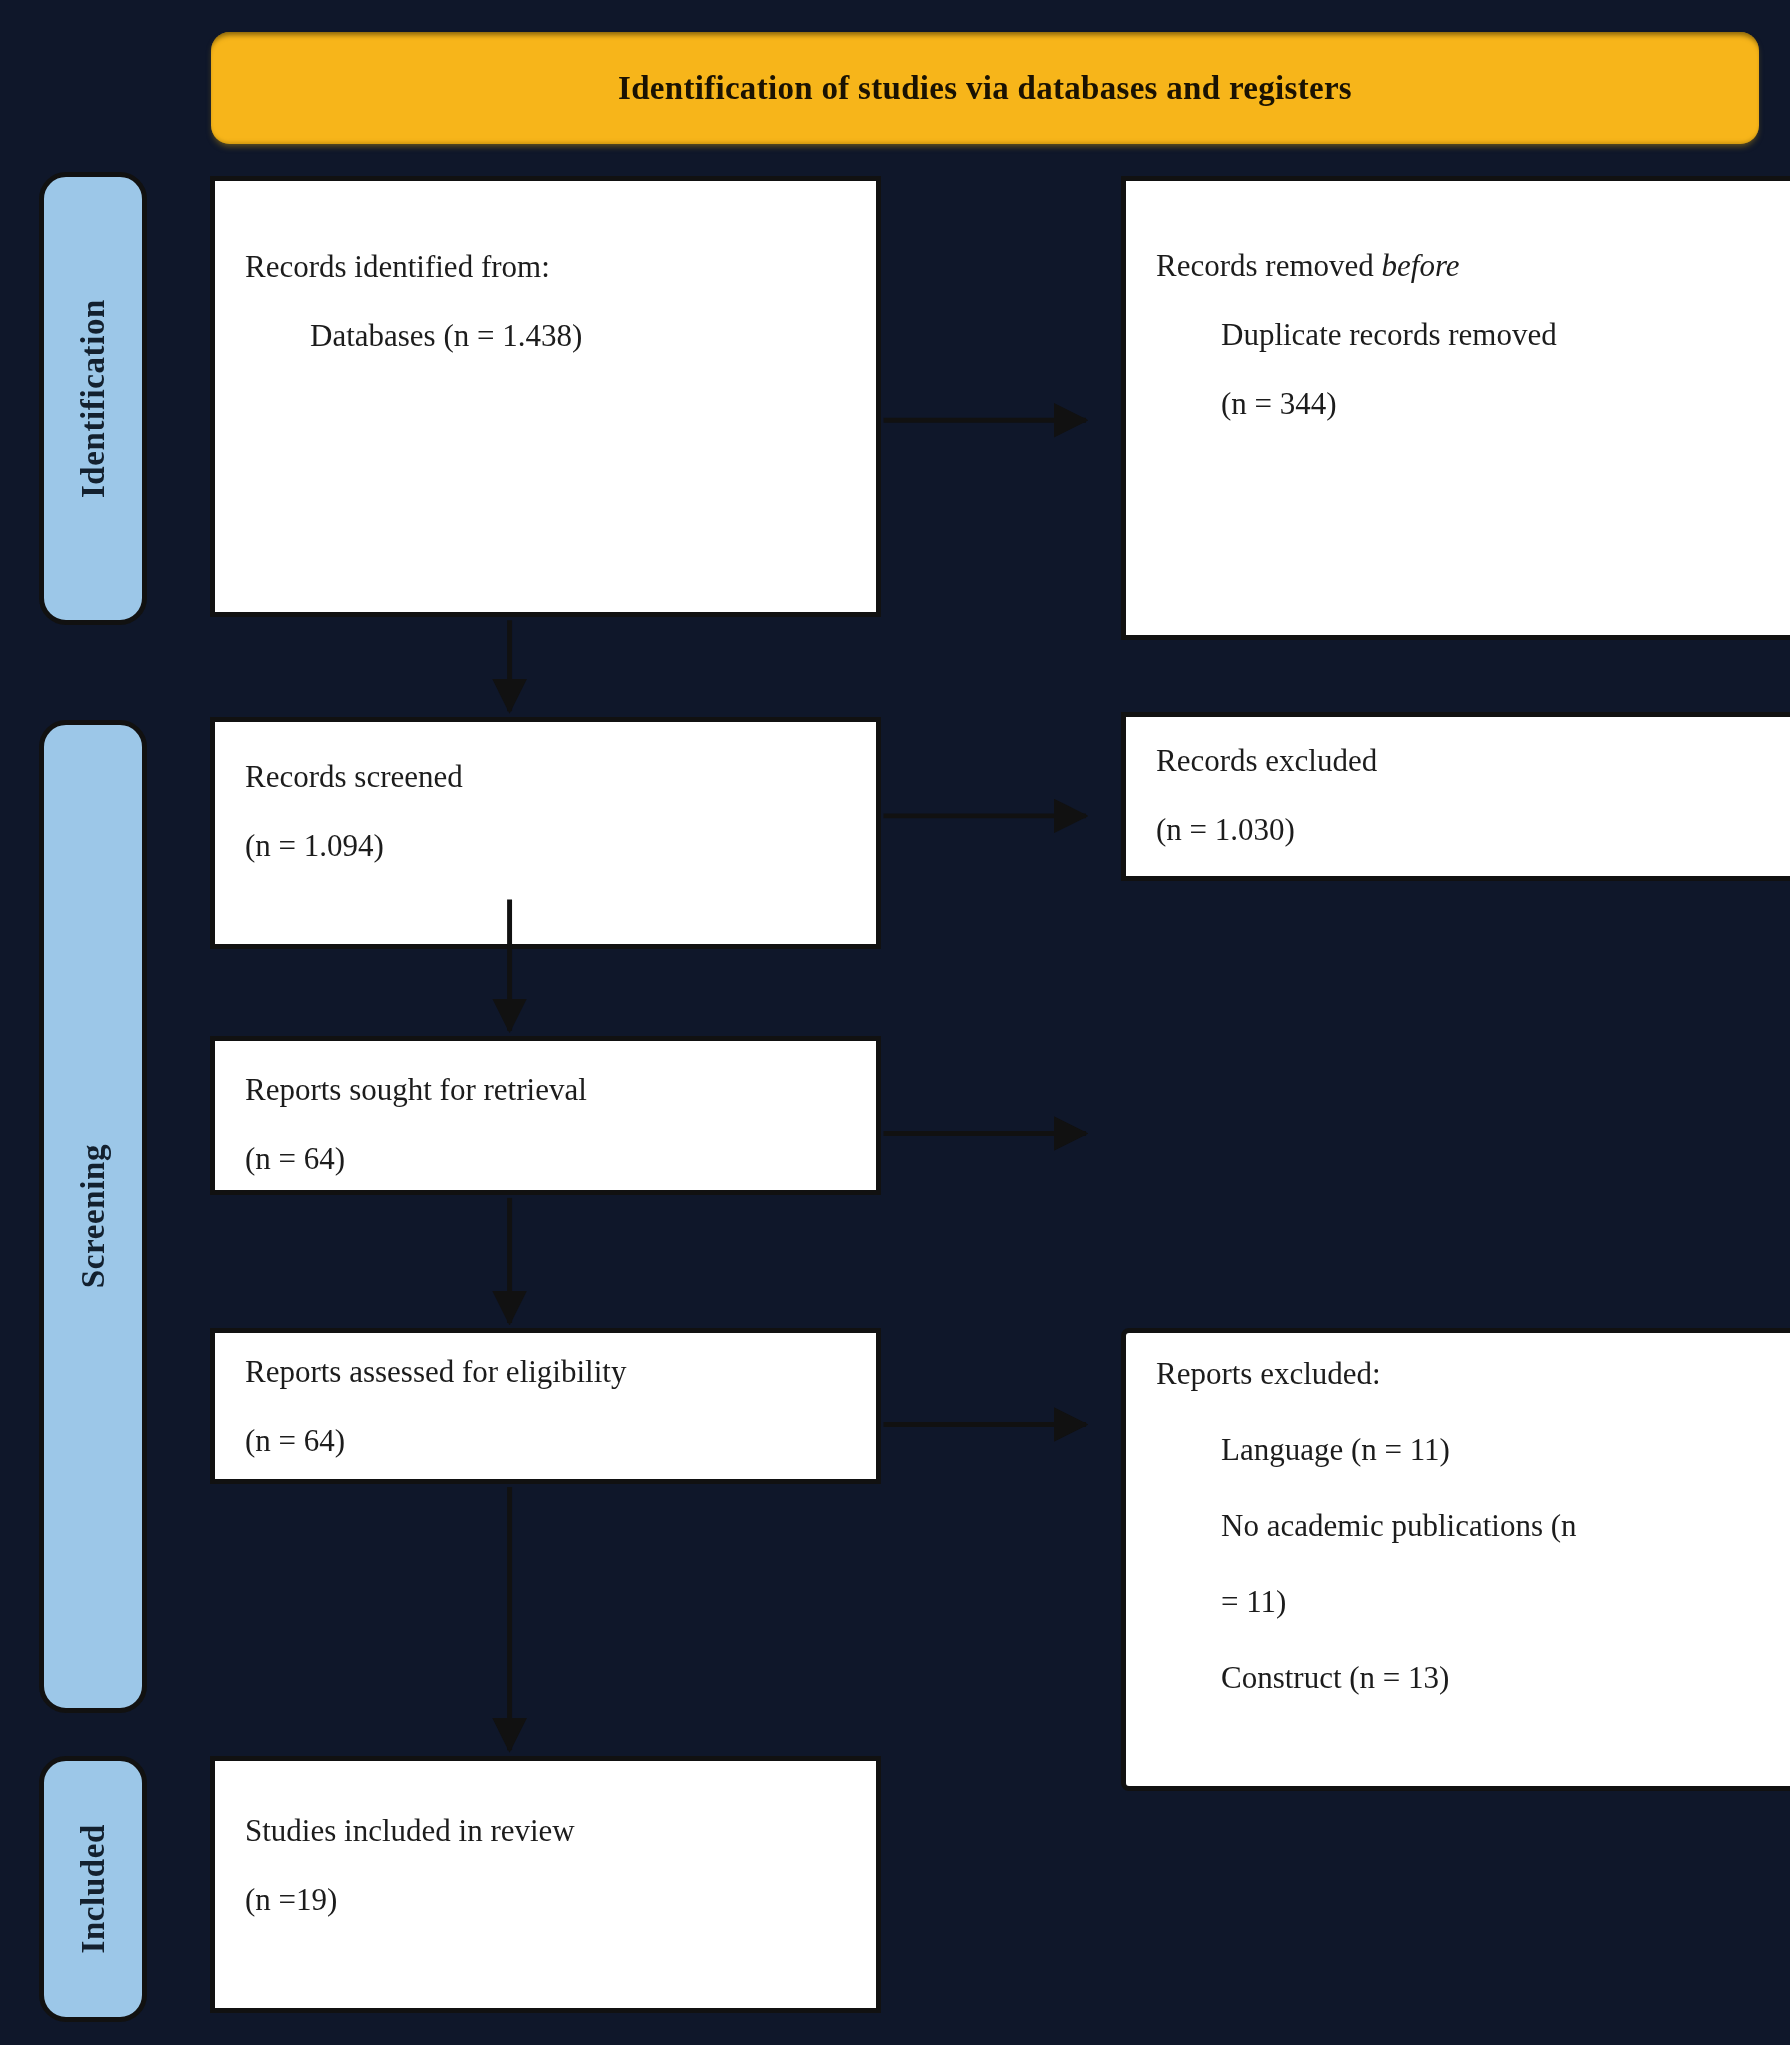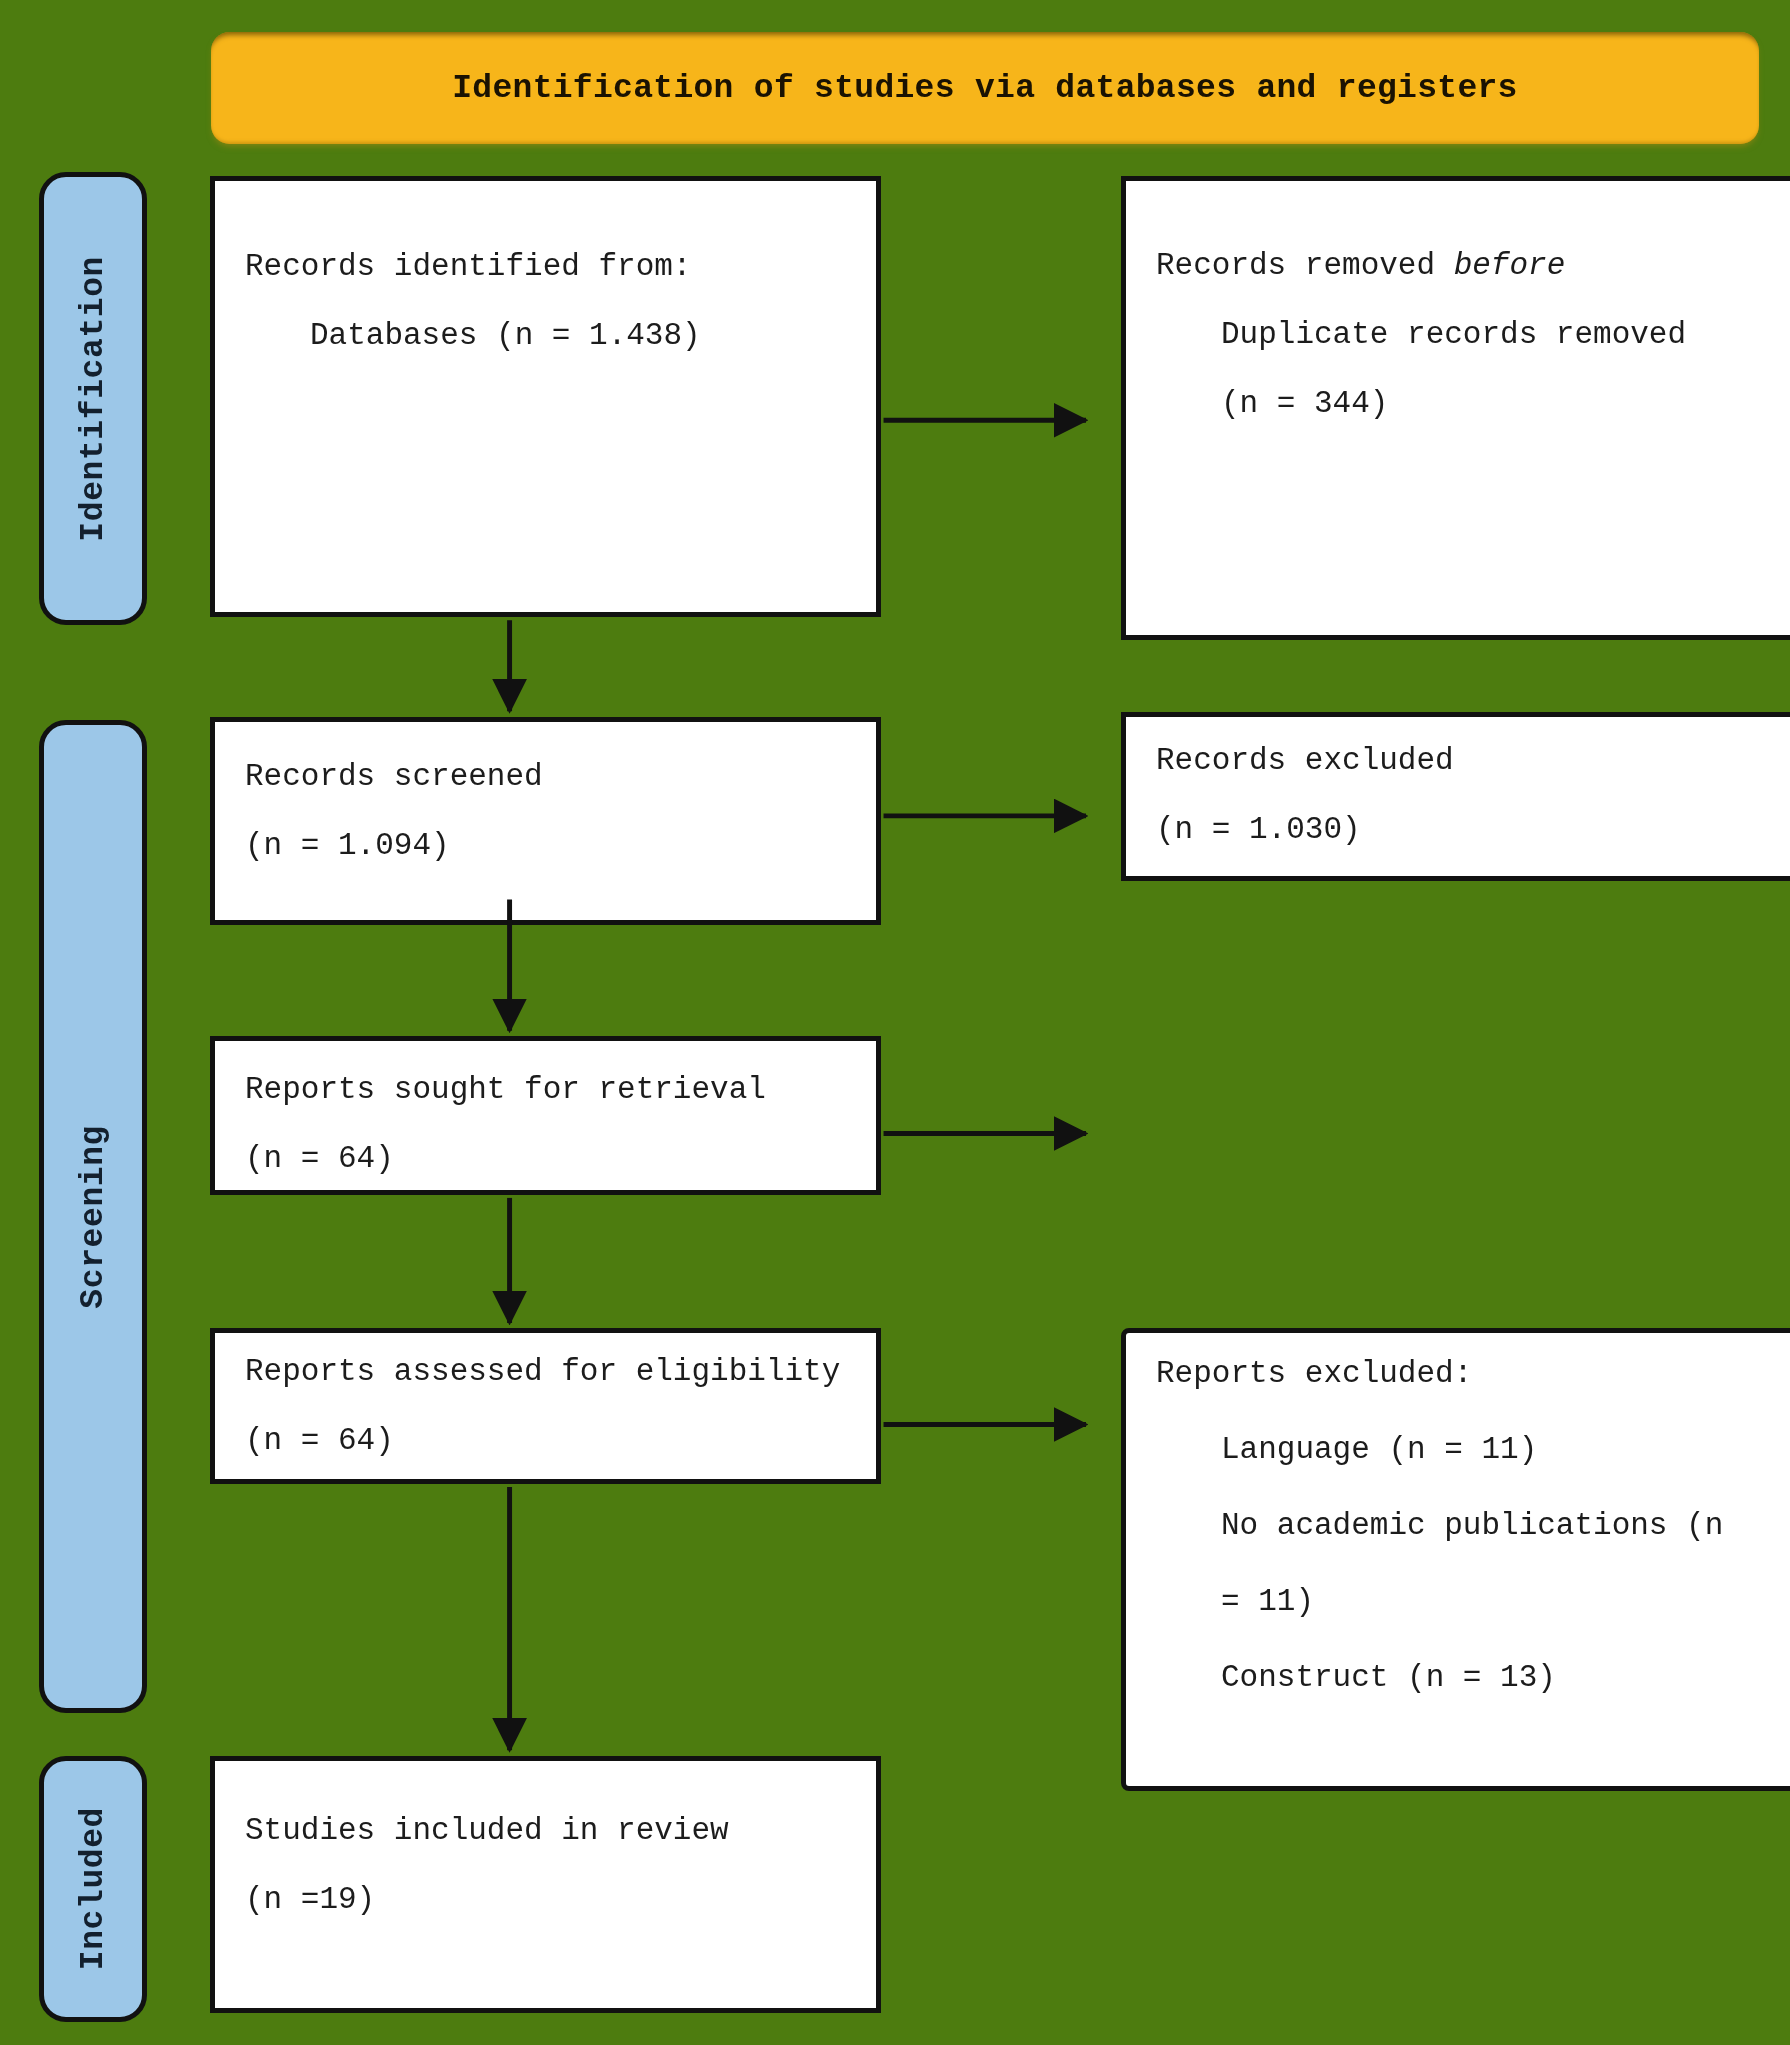--- a/index.html
+++ b/index.html
@@ -1,19 +1,19 @@
 <!DOCTYPE html>
 <html style="--header-bg: #F7B51A; --stage-bg: #9CC7E8; --stage-text: #13202E; --box-border: #111111; --arrow: #111111; --text: #1C1C1C;font-size:10px"><head>
 <meta charset="utf-8">
 <style>
   html,body { margin:0; padding:0; background:#ffffff; }
   .canvas {
     position:relative; width:1790px; height:2046px;
-    background:#4d7c0f; overflow:hidden;
-    font-family:Liberation Mono, monospace;
+    background:#0f172a; overflow:hidden;
+    font-family:Liberation Serif, serif;
     color:var(--text, #1c1c1c);
   }
   .header-banner {
     position:absolute; left:211px; top:32px; width:1548px; height:112px;
     background:var(--header-bg, #F7B51A);
     border-radius:18.6px;
     display:flex; align-items:center; justify-content:center;
     box-shadow: inset 0 6.2px 5px -3.1px rgba(80,60,0,0.65),
                 inset 0 -3.7px 3.7px -1.9px rgba(150,110,0,0.45),
                 0 3.7px 6.2px -2.5px rgba(180,140,20,0.55);
@@ -40,21 +40,21 @@
     position:absolute; background:#ffffff;
     border:5px solid var(--box-border, #111111);
     box-sizing:border-box;
     font-size:31px; line-height:69px; color:var(--text, #1c1c1c);
     padding-left:30px; padding-right:10px;
   }
   .col-left  { left:210px;  width:671px; }
   .col-right { left:1092px; width:676px;margin-left:29px; }
   .box-records-identified    { top:176px;  height:441px; padding-top:51px; }
   .box-records-removed       { top:176px;  height:464px; padding-top:50px; }
-  .box-records-screened      { top:717px; height:208px; padding-top:20px; }
+  .box-records-screened      { top:717px; height:232px; padding-top:20px; }
   .box-records-excluded      { top:712px; height:169px; padding-top:9.3px; }
   .box-reports-sought        { top:1036px; height:159px; padding-top:14.2px; }
   .box-reports-not-retrieved { top:1026px; height:172px; padding-top:15.5px; }
   .box-reports-assessed      { top:1328px; height:156px; padding-top:3.7px; }
   .box-reports-excluded      { top:1328px; height:463px; padding-top:2.5px; line-height:76px;border-radius:8px; }
   .box-studies-included      { top:1756px; height:257px; padding-top:35px; }
   .line   { white-space:nowrap; }
   .indent { padding-left:65px; }
   .it     { font-style:italic; }
   svg.arrows { position:absolute; left:0; top:0; pointer-events:none; }

